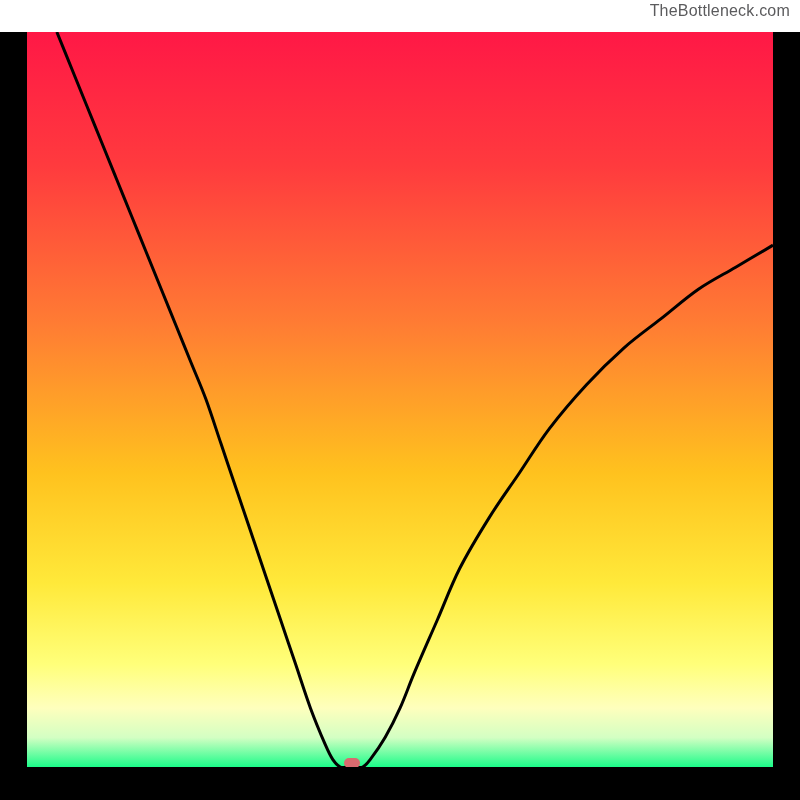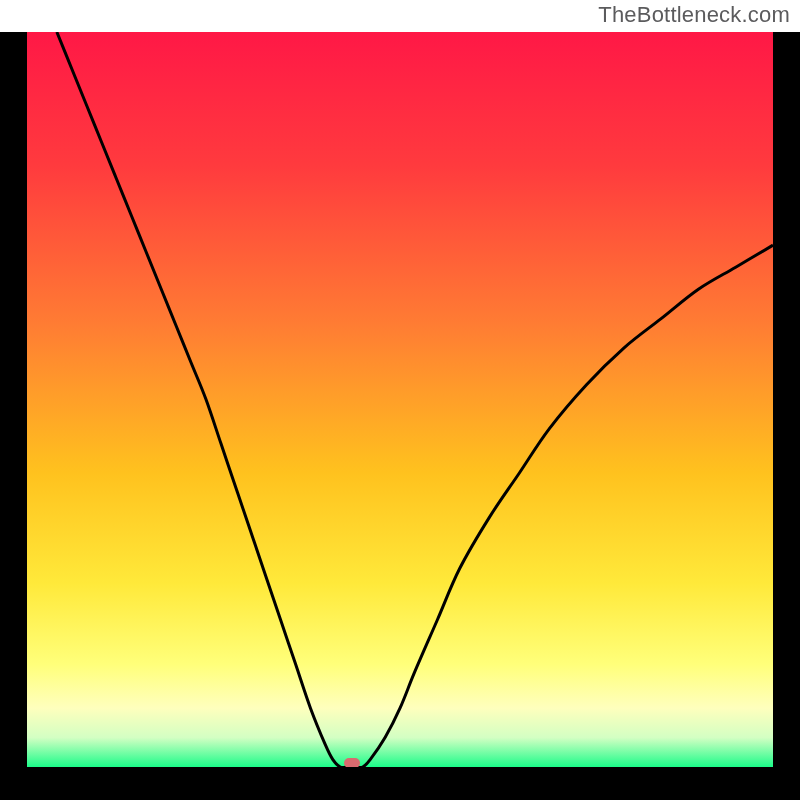--- a/index.html
+++ b/index.html
@@ -14,21 +14,21 @@
   .frame {
     position: relative;
     width: 800px;
     height: 800px;
     box-sizing: border-box;
   }
   .watermark {
     position: absolute;
     top: 2px;
     right: 10px;
-    font-size: 22px;
+    font-size: 16px;
     font-weight: 500;
     color: #5b5b5d;
     letter-spacing: 0.2px;
     z-index: 5;
     user-select: none;
     text-align: center;
   }
   .plot-outer {
     position: absolute;
     left: 0;

